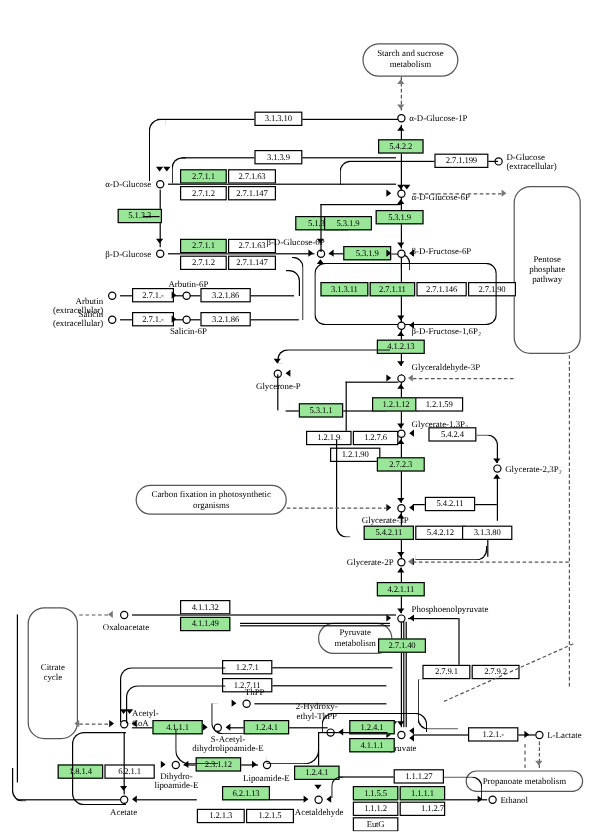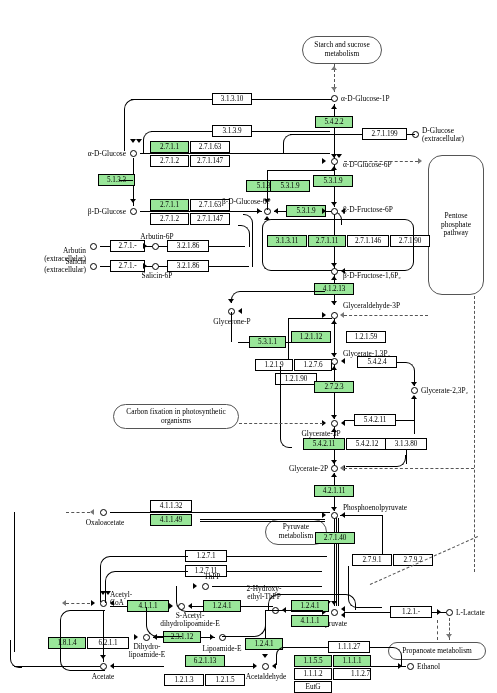--- a/index.html
+++ b/index.html
@@ -56,20 +56,23 @@
   </div>
   <div class="map-box" style="left:302px;top:36px;width:80px;height:28px;">
     <span>Starch and sucrose metabolism</span>
   </div>
   <div class="map-box" style="left:113px;top:404px;width:126px;height:25px;">
     <span>Carbon fixation in photosynthetic organisms</span>
   </div>
   <div class="map-box" style="left:265px;top:519px;width:62px;height:26px;justify-content:center;">
     <span>Pyruvate metabolism</span>
   </div>
+  <div class="map-box" style="left:23px;top:506px;width:42px;height:110px;">
+    <span>Citrate cycle</span>
+  </div>
   <div class="map-box" style="left:388px;top:642px;width:98px;height:18px;">
     <span>Propanoate metabolism</span>
   </div>
 
   <div class="ln lnv" style="left:334px;top:104px;height:55px;"></div>
 
   <div class="ln lnv" style="left:334px;top:162px;height:45px;"></div>
 
   <div class="ln lnv" style="left:334px;top:212px;height:58px;"></div>
 
@@ -225,21 +228,21 @@
   <div class="ln lnh" style="left:286px;top:342px;width:36px;"></div>
   <div class="ln lnv" style="left:231px;top:312px;height:30px;"></div>
   <div class="ar ar-r" style="left:322px;top:312px;"></div>
 
   <div class="cpd" style="left:331px;top:312px;"></div>
   <div class="lbl" style="left:343px;top:302px;">Glyceraldehyde-3P</div>
   <div class="ar ar-u" style="left:331px;top:320px;"></div>
   <div class="dln" style="left:344px;top:315px;width:84px;"></div>
   <div class="oar oar-r" style="left:340px;top:312px;border-left:none;border-right:4.6px solid #777;"></div>
 
-  <div class="ec hl" style="left:291px;top:331px;width:40px;">1.2.1.12</div>
+  <div class="ec hl" style="left:310px;top:331px;width:40px;">1.2.1.12</div>
   <div class="ec" style="left:346px;top:331px;width:40px;">1.2.1.59</div>
   <div class="ar ar-d" style="left:331px;top:353px;"></div>
 
   <div class="ec" style="left:255px;top:359px;width:38px;">1.2.1.9</div>
   <div class="ec" style="left:294px;top:359px;width:38px;">1.2.7.6</div>
   <div class="ec" style="left:275px;top:373px;width:42px;">1.2.1.90</div>
   <div class="ln lnv" style="left:288px;top:318px;height:41px;"></div>
   <div class="ln lnh" style="left:288px;top:318px;width:44px;"></div>
   <div class="curve" style="left:280px;top:366px;width:12px;height:82px;border-right:none;border-top:none;border-bottom:1px solid #000;border-left:1px solid #000;border-bottom-left-radius:9px;"></div>
 

